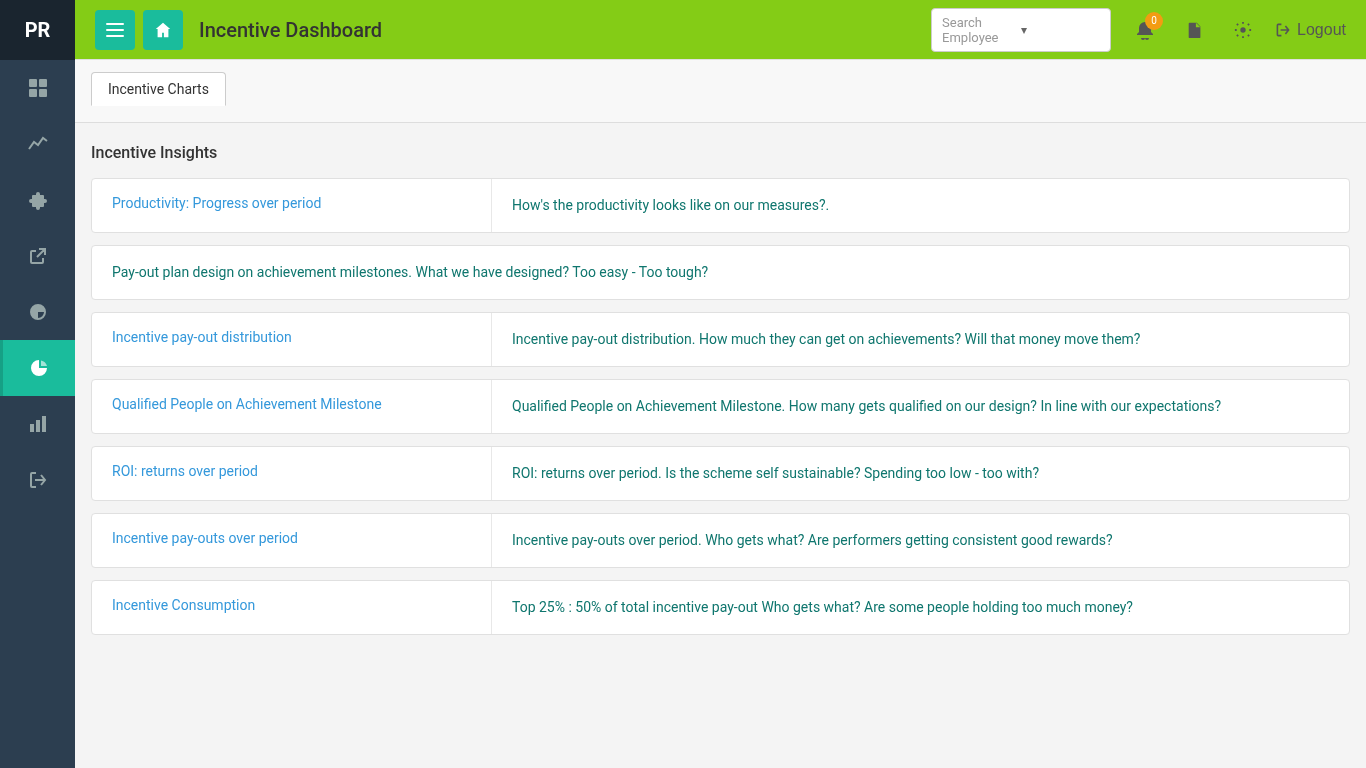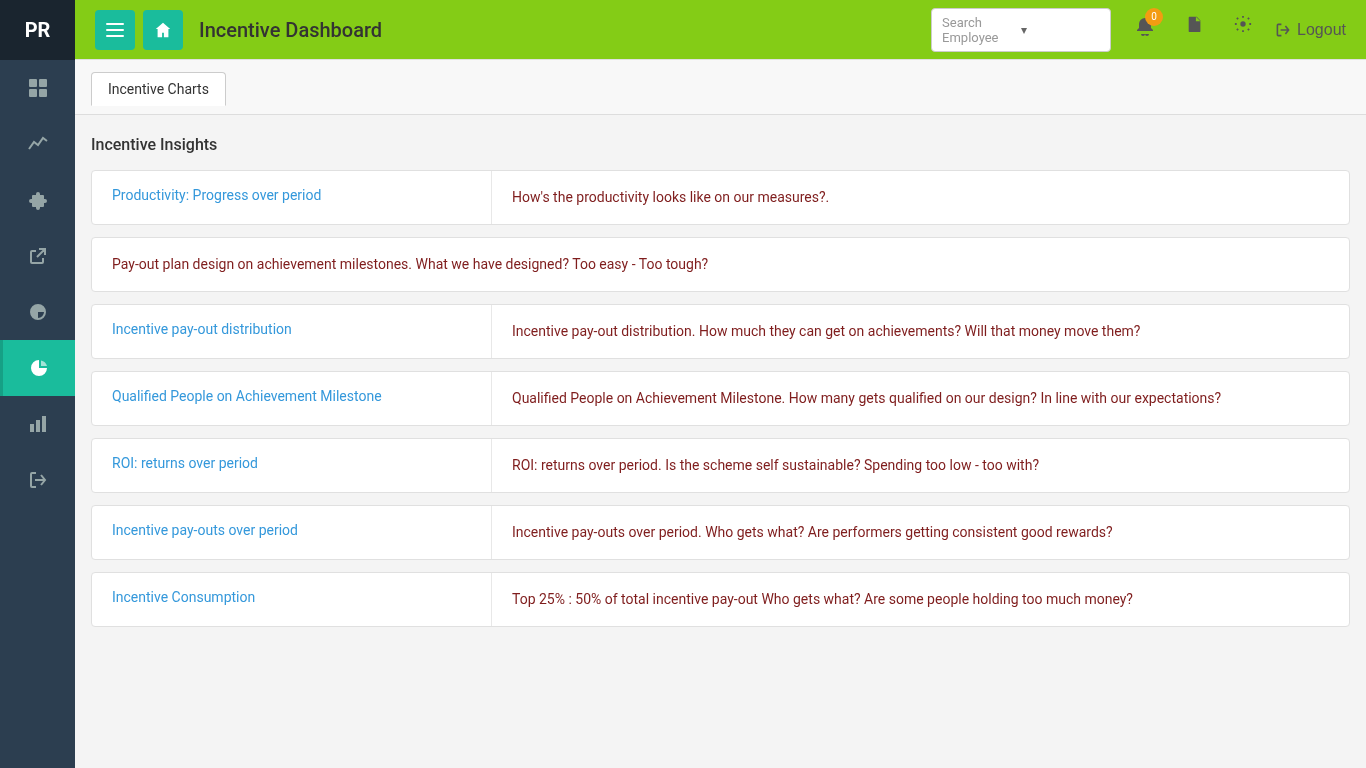--- a/index.html
+++ b/index.html
@@ -78,20 +78,21 @@
     .topbar-btn.home { background: #1abc9c; }
     .topbar-title {
       margin-left: 16px;
       font-size: 20px;
       font-weight: 500;
       color: #333;
     }
     .topbar-right {
       margin-left: auto;
       display: flex;
+      align-items: center;
       gap: 16px;
     }
     .search-employee {
       display: flex;
       align-items: center;
       border: 1px solid #ccc;
       border-radius: 4px;
       padding: 6px 10px;
       background: white;
       min-width: 180px;
@@ -155,21 +156,21 @@
     .content {
       flex: 1;
       overflow-y: auto;
       padding: 0;
       background: #f4f4f4;
     }
 
     
     .tabs-bar {
       background: #f8f8f8;
-      padding: 12px 16px 8px;
+      padding: 12px 16px 16px;
       border-bottom: 1px solid #ddd;
     }
     .tab {
       display: inline-block;
       padding: 8px 16px;
       background: white;
       border: 1px solid #ccc;
       border-bottom: none;
       border-radius: 4px 4px 0 0;
       cursor: pointer;
@@ -211,21 +212,21 @@
     }
     .insight-card-link {
       color: #3498db;
       font-size: 14px;
       cursor: pointer;
       text-decoration: none;
     }
     .insight-card-right {
       flex: 1;
       padding: 16px 20px;
-      color: #7f1d1d;
+      color: #0f766e;
       font-size: 14px;
       line-height: 1.5;
     }
 
     
     .content::-webkit-scrollbar { width: 8px; }
     .content::-webkit-scrollbar-track { background: #f1f1f1; }
     .content::-webkit-scrollbar-thumb { background: #ccc; border-radius: 4px; }
   </style>
 </head>

